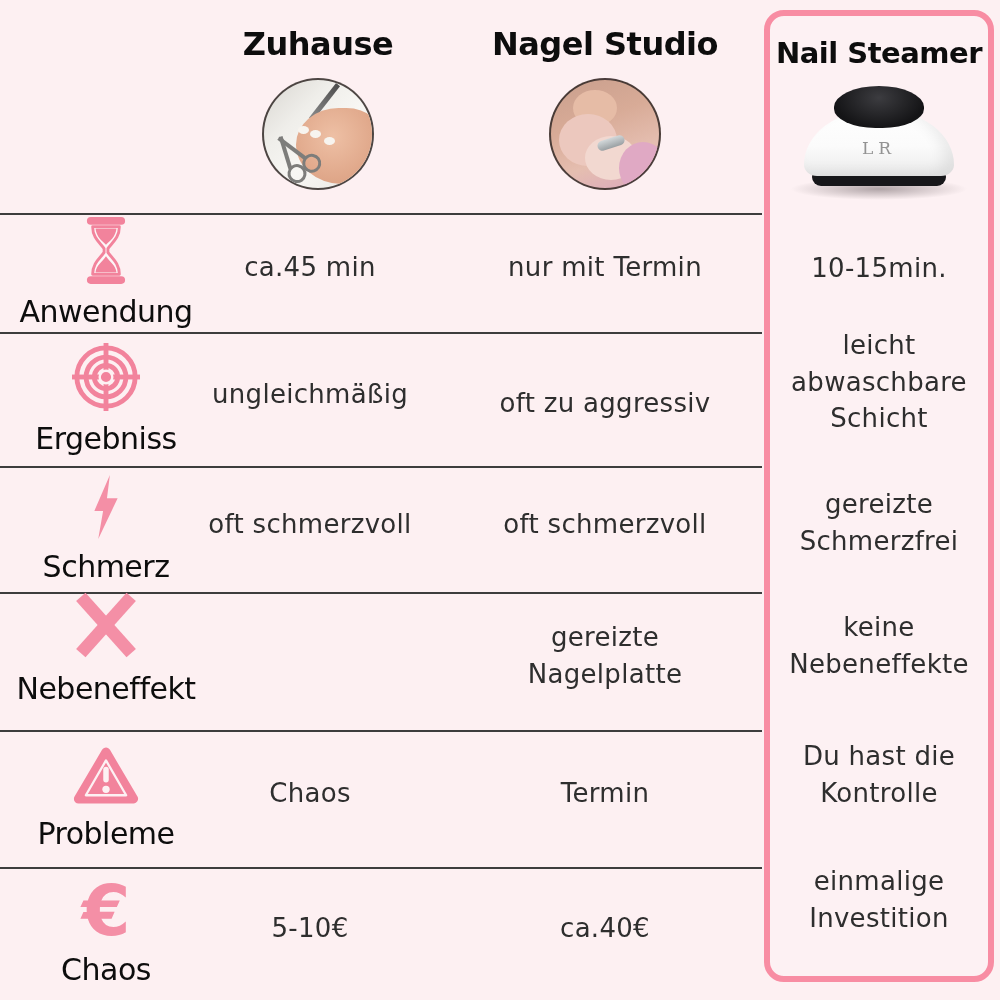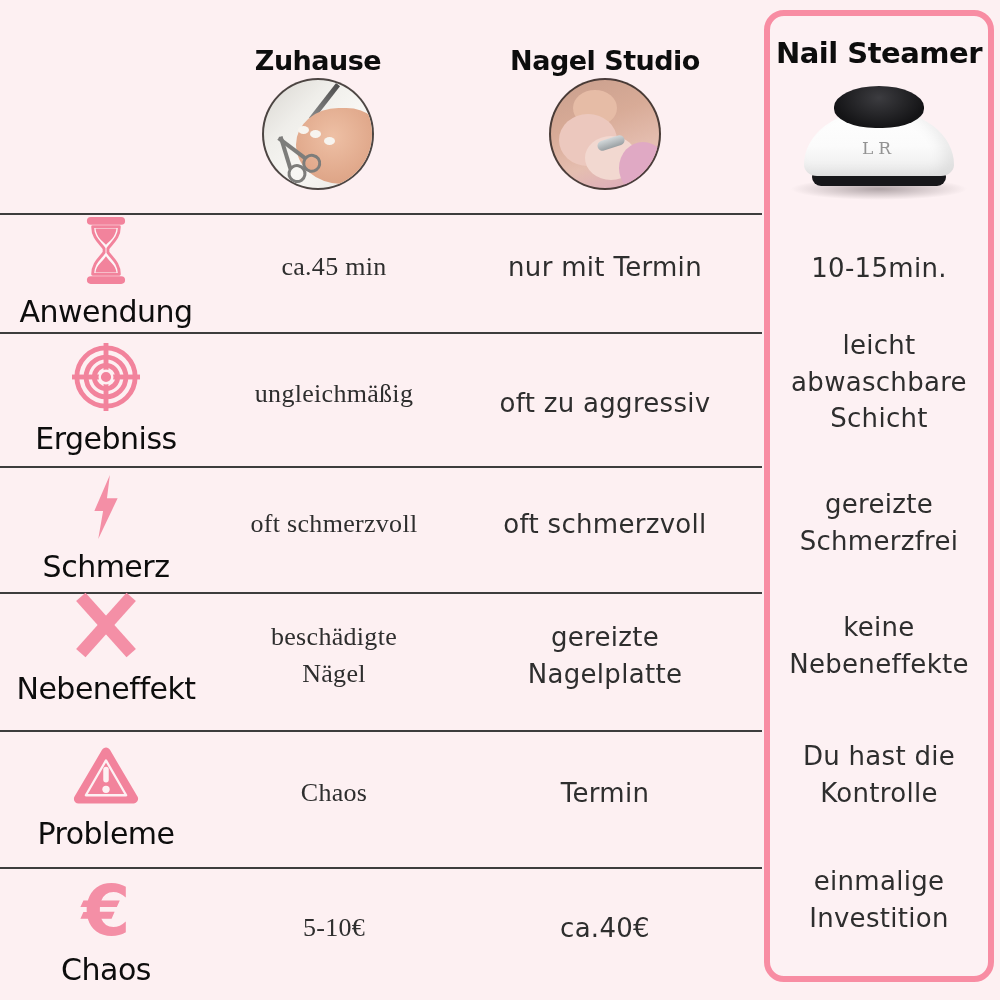--- a/index.html
+++ b/index.html
@@ -1,22 +1,22 @@
 <!DOCTYPE html>
 <html><head>
 <meta charset="utf-8">
 <style>
   html,body{margin:0;padding:0;}
   body{width:1000px;height:1000px;overflow:hidden;background:#fdf0f2;
        font-family:"DejaVu Sans","Liberation Sans",sans-serif;}
   .stage{position:relative;width:1000px;height:1000px;background:#fdf0f2;}
 
   
-  .col-header{position:absolute;top:40px;height:40px;display:flex;align-items:center;
-              justify-content:center;font-weight:700;font-size:27px;letter-spacing:-0.5px;
+  .col-header{position:absolute;top:24px;height:40px;display:flex;align-items:center;
+              justify-content:center;font-weight:700;font-size:32px;letter-spacing:-0.5px;
               color:#0d0d0d;white-space:pre;}
   .hdr-home{left:188px;width:260px;}
   .hdr-studio{left:470px;width:270px;}
 
   
   .photo{position:absolute;top:78px;width:112px;height:112px;border-radius:50%;
          border:2px solid rgba(48,40,38,.85);box-sizing:border-box;overflow:hidden;}
   .photo-home{left:262px;background:linear-gradient(135deg,#d9d6d1 0%,#efeeea 32%,#f8f7f4 58%,#e8e5e0 100%);}
   .photo-studio{left:549px;background:linear-gradient(160deg,#c99f8d 0%,#d8ab97 38%,#e5beb0 68%,#dba7bd 100%);}
   .hand{position:absolute;right:-12px;top:28px;width:88px;height:76px;border-radius:52% 46% 42% 56%;
@@ -45,21 +45,21 @@
   .rlabel{position:absolute;left:0;width:212px;display:flex;flex-direction:column;
           align-items:center;justify-content:center;gap:10px;}
   .rlabel .lbl{font-weight:400;font-size:30px;letter-spacing:-0.5px;color:#0d0d0d;white-space:pre;text-align:right;}
   .icon{display:flex;align-items:center;justify-content:center;}
   .euro{font-weight:700;font-size:70px;line-height:62px;color:#f48fa6;}
 
   
   .cell{position:absolute;display:flex;align-items:center;justify-content:center;
         text-align:center;font-size:26px;letter-spacing:0.3px;color:#2e2e2e;
         line-height:1.42;white-space:pre;padding-bottom:10px;box-sizing:border-box;}
-  .cell-home{left:204px;width:260px;font-family:Liberation Serif, serif;}
+  .cell-home{left:180px;width:260px;}
   .cell-studio{left:470px;width:270px;}
 
   
   .panel{position:absolute;left:764px;top:10px;width:230px;height:972px;box-sizing:border-box;
          border:6px solid #f88da3;border-radius:20px;background:#fdf1f3;}
   .panel-title{position:absolute;top:20px;left:0;width:218px;text-align:center;
                font-weight:700;font-size:29px;letter-spacing:-0.5px;color:#0d0d0d;white-space:pre;}
   .pcell{position:absolute;left:4px;width:210px;height:120px;display:flex;align-items:center;
          justify-content:center;text-align:center;font-size:26px;letter-spacing:0.3px;
          color:#2e2e2e;line-height:1.42;white-space:pre;}
@@ -168,22 +168,20 @@
     <span class="icon">
       <svg width="62" height="72" viewBox="0 0 64 74">
         <g stroke="#f48fa6" stroke-width="13">
           <line x1="6" y1="8" x2="58" y2="66"></line>
           <line x1="58" y1="8" x2="6" y2="66"></line>
         </g>
       </svg>
     </span>
     <span class="lbl">Nebeneffekt</span>
   </div>
-  <div class="cell cell-home" style="top:592px;height:138px">beschädigte
-Nägel</div>
   <div class="cell cell-studio" style="top:592px;height:138px">gereizte
 Nagelplatte</div>
 
   <div class="rlabel" style="top:730px;height:137px">
     <span class="icon">
       <svg width="66" height="60" viewBox="0 0 72 64">
         <path d="M36 6 L66 57 H6 Z" fill="#f2839c" stroke="#f2839c" stroke-width="10" stroke-linejoin="round"></path>
         <path d="M36 15 L58 53 H14 Z" fill="none" stroke="#fdf1f3" stroke-width="2.5" stroke-linejoin="round"></path>
         <rect x="33" y="22" width="6" height="17" rx="3" fill="#fdf1f3"></rect>
         <circle cx="36" cy="46.5" r="4" fill="#fdf1f3"></circle>

